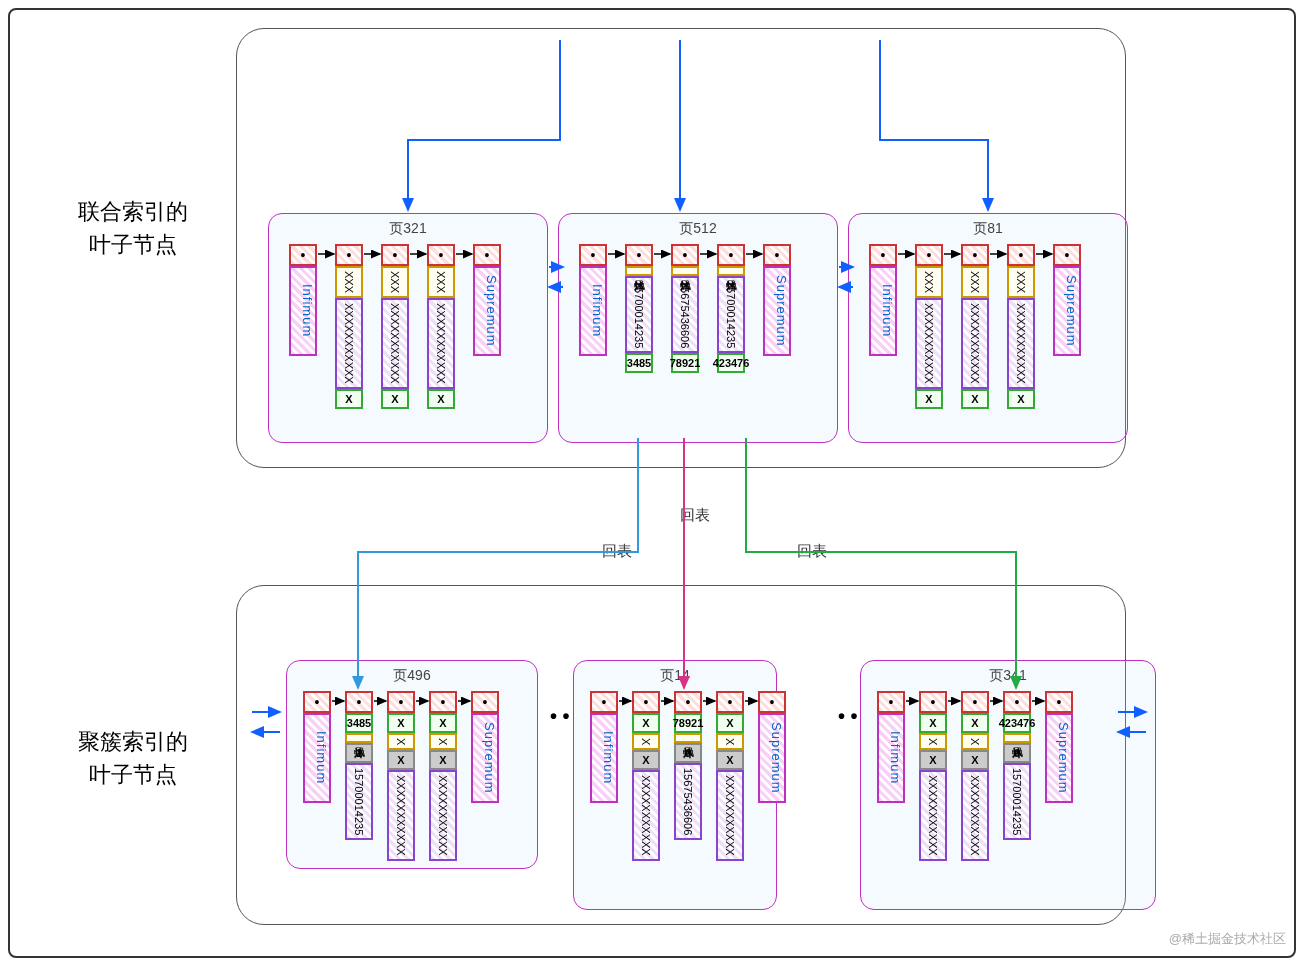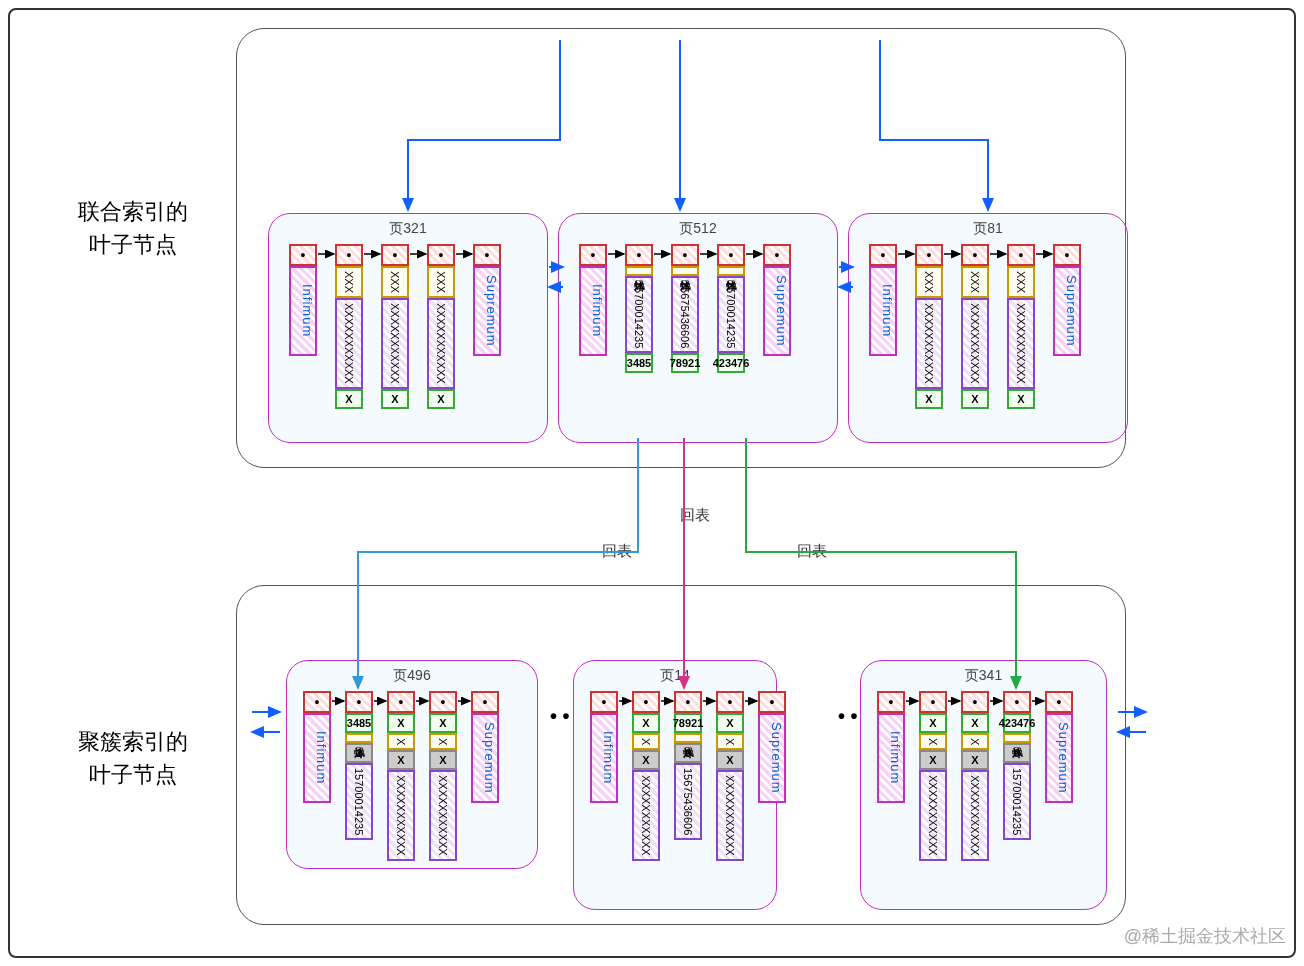--- a/index.html
+++ b/index.html
@@ -1,21 +1,21 @@
 <!DOCTYPE html>
 <html><head>
 <meta charset="utf-8">
 <style>
 *{box-sizing:border-box;margin:0;padding:0}
 body{font-family:Arial,"Microsoft YaHei",sans-serif;background:#fff;width:1304px;height:966px;position:relative;overflow:hidden}
 .frame{position:absolute;left:8px;top:8px;right:8px;bottom:8px;border:2px solid #333;border-radius:8px}
-.watermark{position:absolute;right:18px;bottom:18px;color:#aaa;font-size:18px}
+.watermark{position:absolute;right:18px;bottom:18px;color:#aaa;font-size:13px}
 .section-label{position:absolute;font-size:22px;color:#000;line-height:1.5;text-align:center}
 .big-box{position:absolute;border:1.5px solid #555;border-radius:28px;background:#fff}
-.page{position:absolute;border:1.5px solid #c030c0;border-radius:22px;background:rgba(200,230,255,0.18)}
+.page{position:absolute;border:1.5px solid #c030c0;border-radius:14px;background:rgba(200,230,255,0.18)}
 .page-title{position:absolute;top:6px;left:0;right:0;text-align:center;font-size:14px;color:#444}
 .slot{position:absolute;width:28px}
 .hdr{width:28px;height:22px;border:2px solid #c33;background:repeating-linear-gradient(45deg,#fdd,#fdd 3px,#fff 3px,#fff 6px);display:flex;align-items:center;justify-content:center;font-size:14px}
 .inf,.sup{width:28px;border:2px solid #c030c0;background:repeating-linear-gradient(45deg,#f8d0f8,#f8d0f8 3px,#fff 3px,#fff 6px);writing-mode:vertical-rl;text-align:center;font-size:13px;color:#0066cc;padding:6px 0;letter-spacing:1px}
 .cell{width:28px;border-width:2px;border-style:solid;writing-mode:vertical-rl;text-orientation:mixed;text-align:center;font-size:11px;padding:3px 0;display:flex;align-items:center;justify-content:center}
 .cell-h{writing-mode:horizontal-tb;padding:2px 0;min-height:18px}
 .yellow{border-color:#cc9900;background:#fffef0}
 .purple{border-color:#8844cc;background:repeating-linear-gradient(45deg,#eee0f8,#eee0f8 3px,#fff 3px,#fff 6px)}
 .green{border-color:#33aa33;background:#f0fff0;font-weight:bold}
 .gray{border-color:#888;background:#ccc;font-weight:bold}
@@ -185,21 +185,21 @@
       <div class="cell yellow">X</div>
       <div class="cell gray cell-h">X</div>
       <div class="cell purple">XXXXXXXXXXX</div>
     </div>
   <div class="slot" style="left:184px;top:30px">
       <div class="hdr">•</div>
       <div class="sup" style="height:90px">Supremum</div>
     </div>
 </div>
 
-<div class="page" style="left:860px;top:660px;width:247px;height:250px">
+<div class="page" style="left:860px;top:660px;width:296px;height:250px">
   <div class="page-title">页341</div>
   <div class="slot" style="left:16px;top:30px">
       <div class="hdr">•</div>
       <div class="inf" style="height:90px">Infimum</div>
     </div>
   <div class="slot" style="left:58px;top:30px">
       <div class="hdr">•</div>
       <div class="cell green cell-h">X</div>
       <div class="cell yellow">X</div>
       <div class="cell gray cell-h">X</div>

